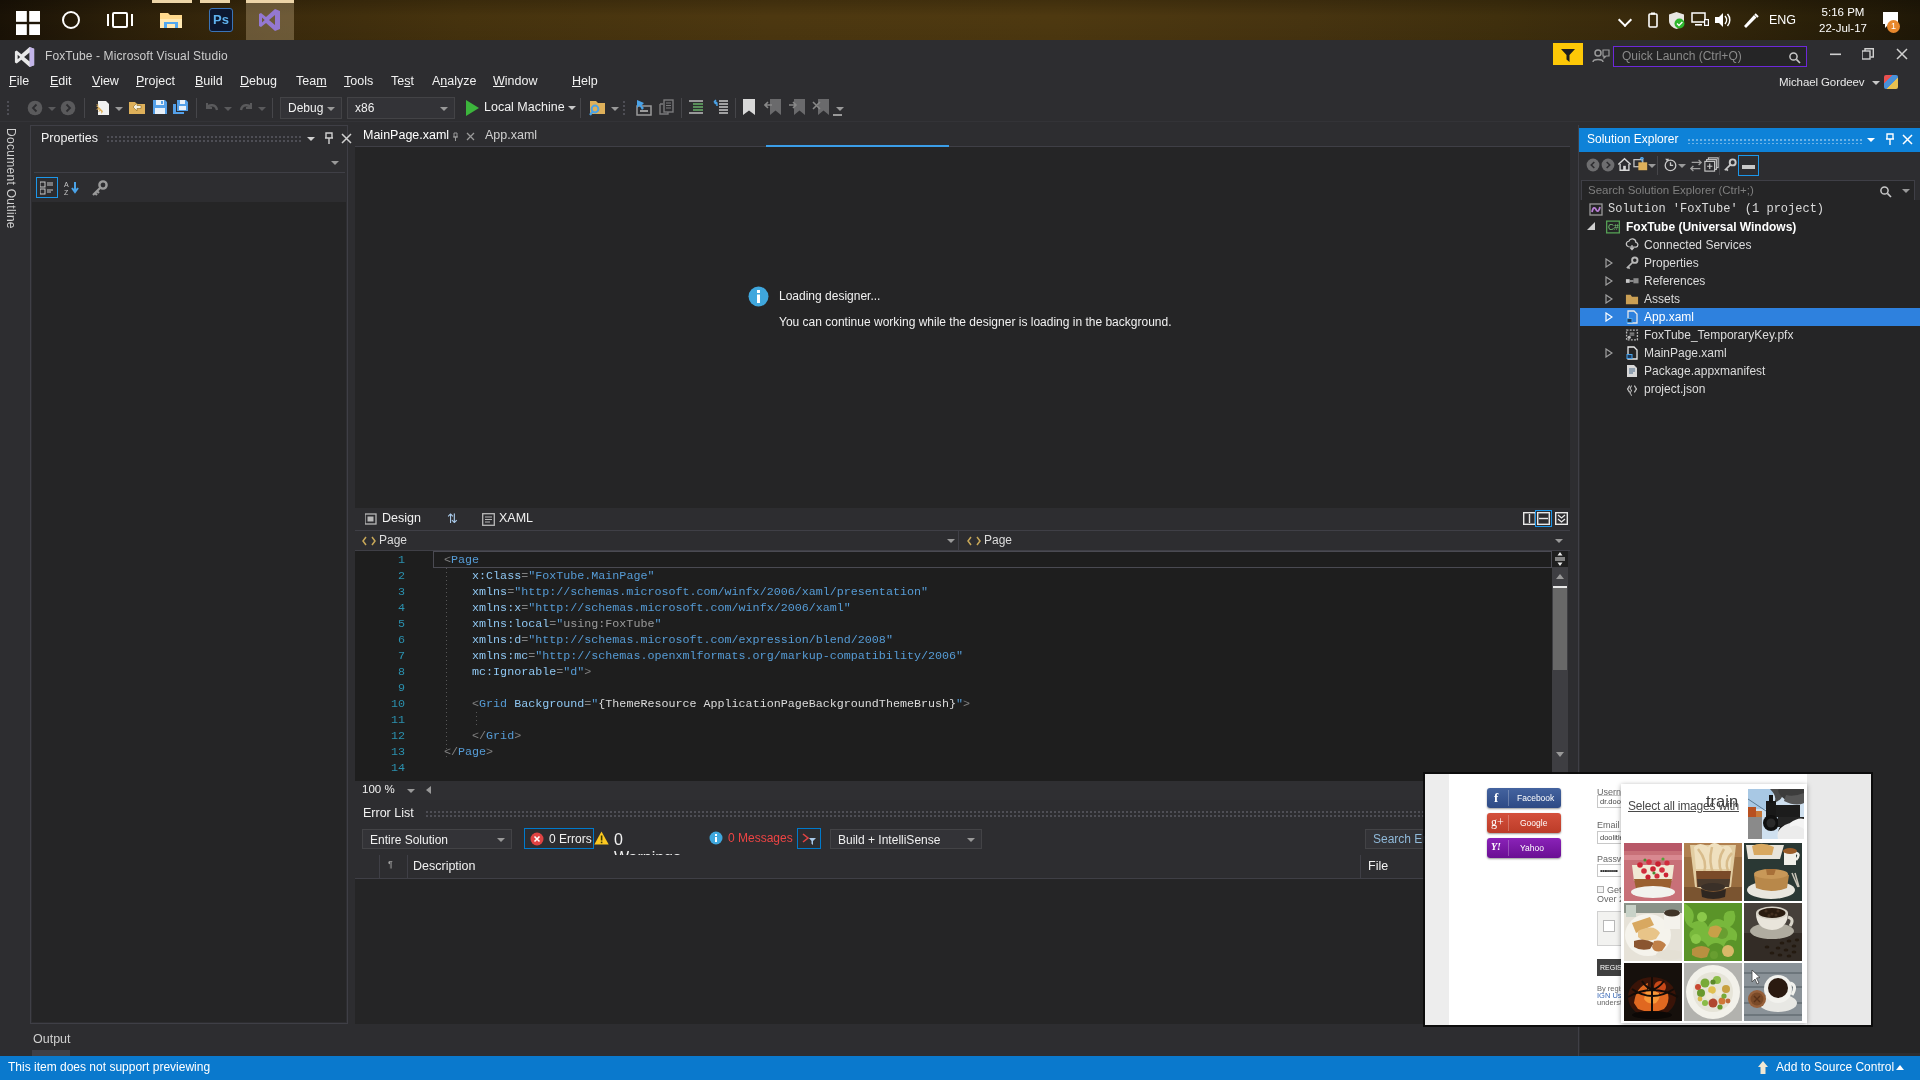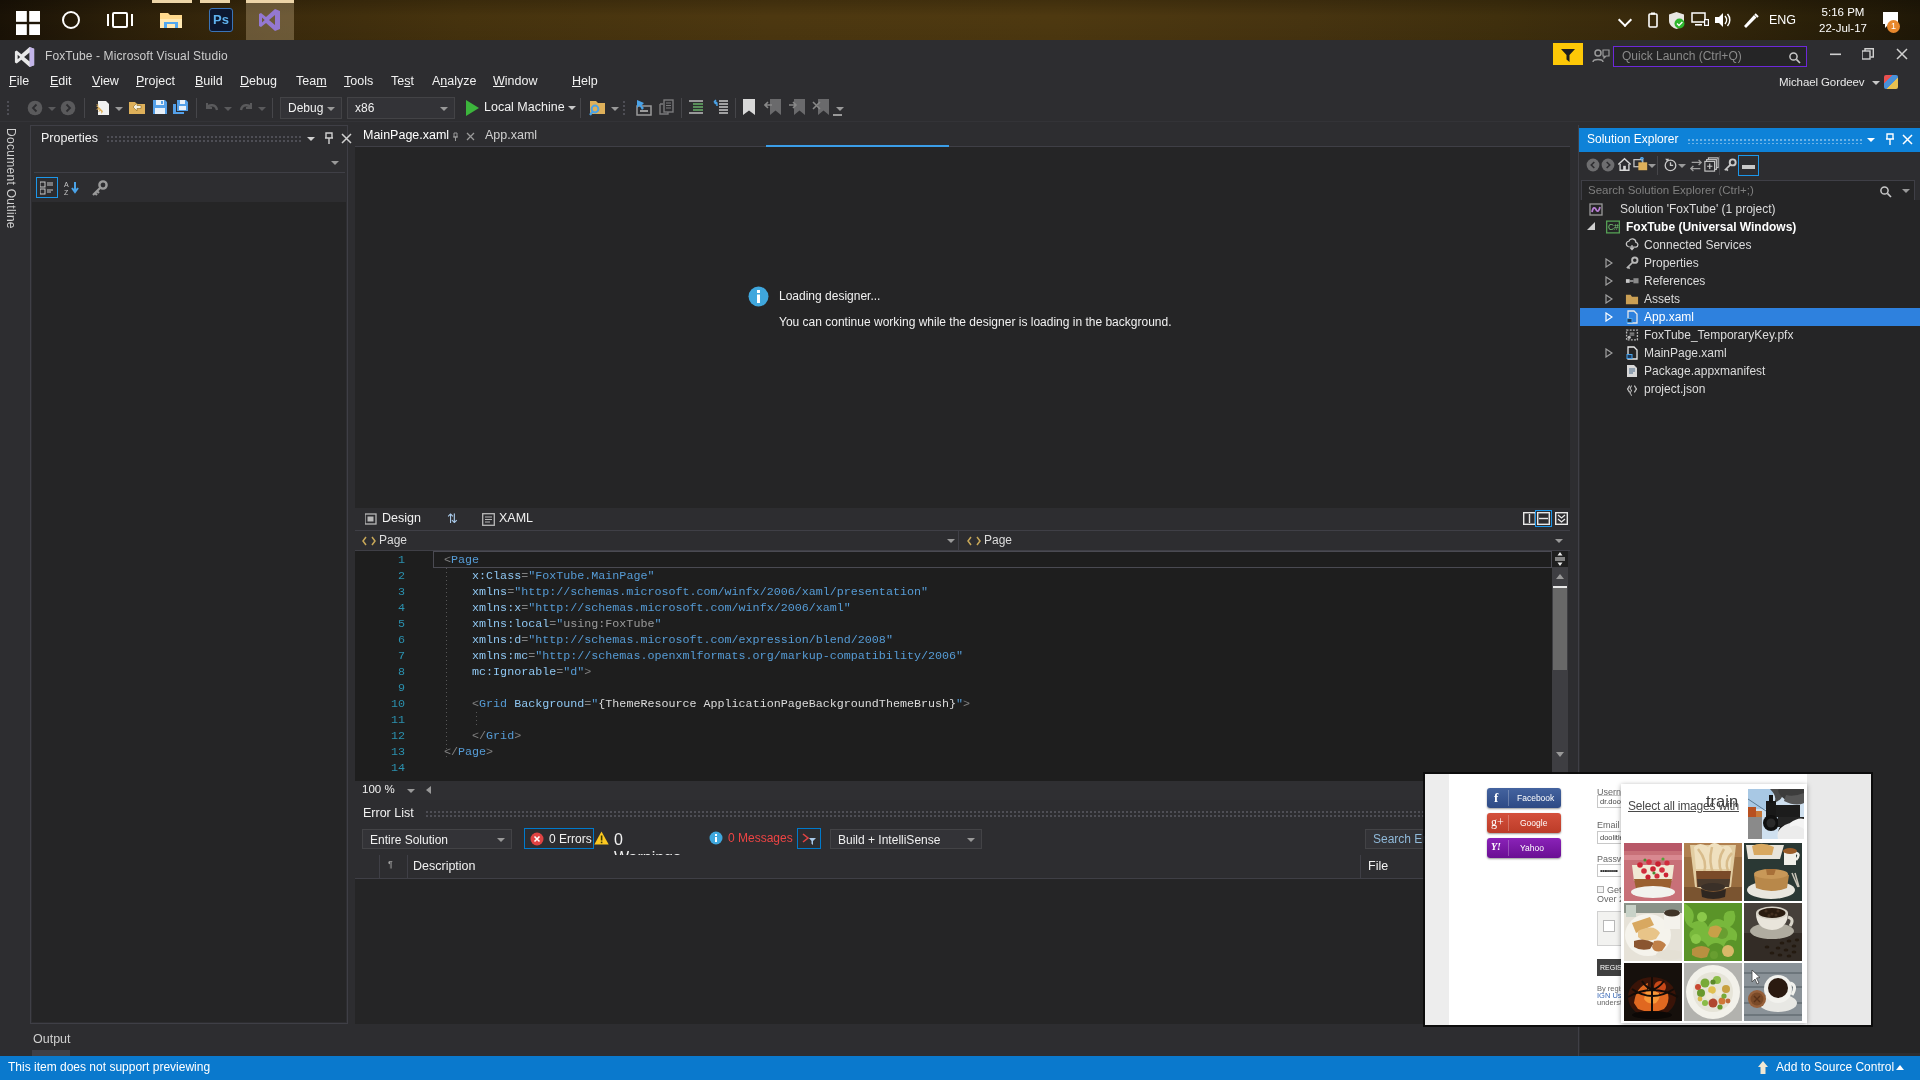--- a/index.html
+++ b/index.html
@@ -585,21 +585,21 @@
         <path d="M8.4 8.4 L12 12" stroke="#c8c8c8" stroke-width="1.7"></path>
       </svg>
     <span class="caret" style="position:absolute;right:4px;top:8px;"></span>
   </div>
   <div class="abs" id="setree">
     <div class="trow" style="top:0px;">
       <svg class="ticon" style="left:9px;" width="14" height="14" viewBox="0 0 14 14">
           <rect x="1" y="2" width="12" height="11" fill="none" stroke="#9a9a9a" stroke-width="1.3"></rect>
           <path d="M3 10 C4 5 6 5 7 7.5 C8 10 10 10 11 5" stroke="#b87fd6" stroke-width="1.8" fill="none"></path>
         </svg>
-      <span class="lbl" style="left:40px;">Solution 'FoxTube' (1 project)</span>
+      <span class="lbl" style="left:28px;font-family:Liberation Mono, monospace;">Solution 'FoxTube' (1 project)</span>
     </div>
     <div class="trow" style="top:18px;color:#ffffff;font-weight:bold;">
       <svg class="exp" style="left:7px;" width="9" height="9" viewBox="0 0 9 9">
           <path d="M8 0 V8 H0 Z" fill="#d0d0d0"></path>
         </svg>
       <svg class="ticon" style="left:26px;" width="15" height="14" viewBox="0 0 15 14">
           <rect x="0.7" y="0.7" width="13.6" height="12.6" fill="none" stroke="#55a055" stroke-width="1.4"></rect>
           <text x="2.2" y="10.5" font-size="9" fill="#78c878" font-family="Liberation Sans" font-weight="normal">C#</text>
         </svg>
       <span class="lbl" style="left:46px;">FoxTube (Universal Windows)</span>

